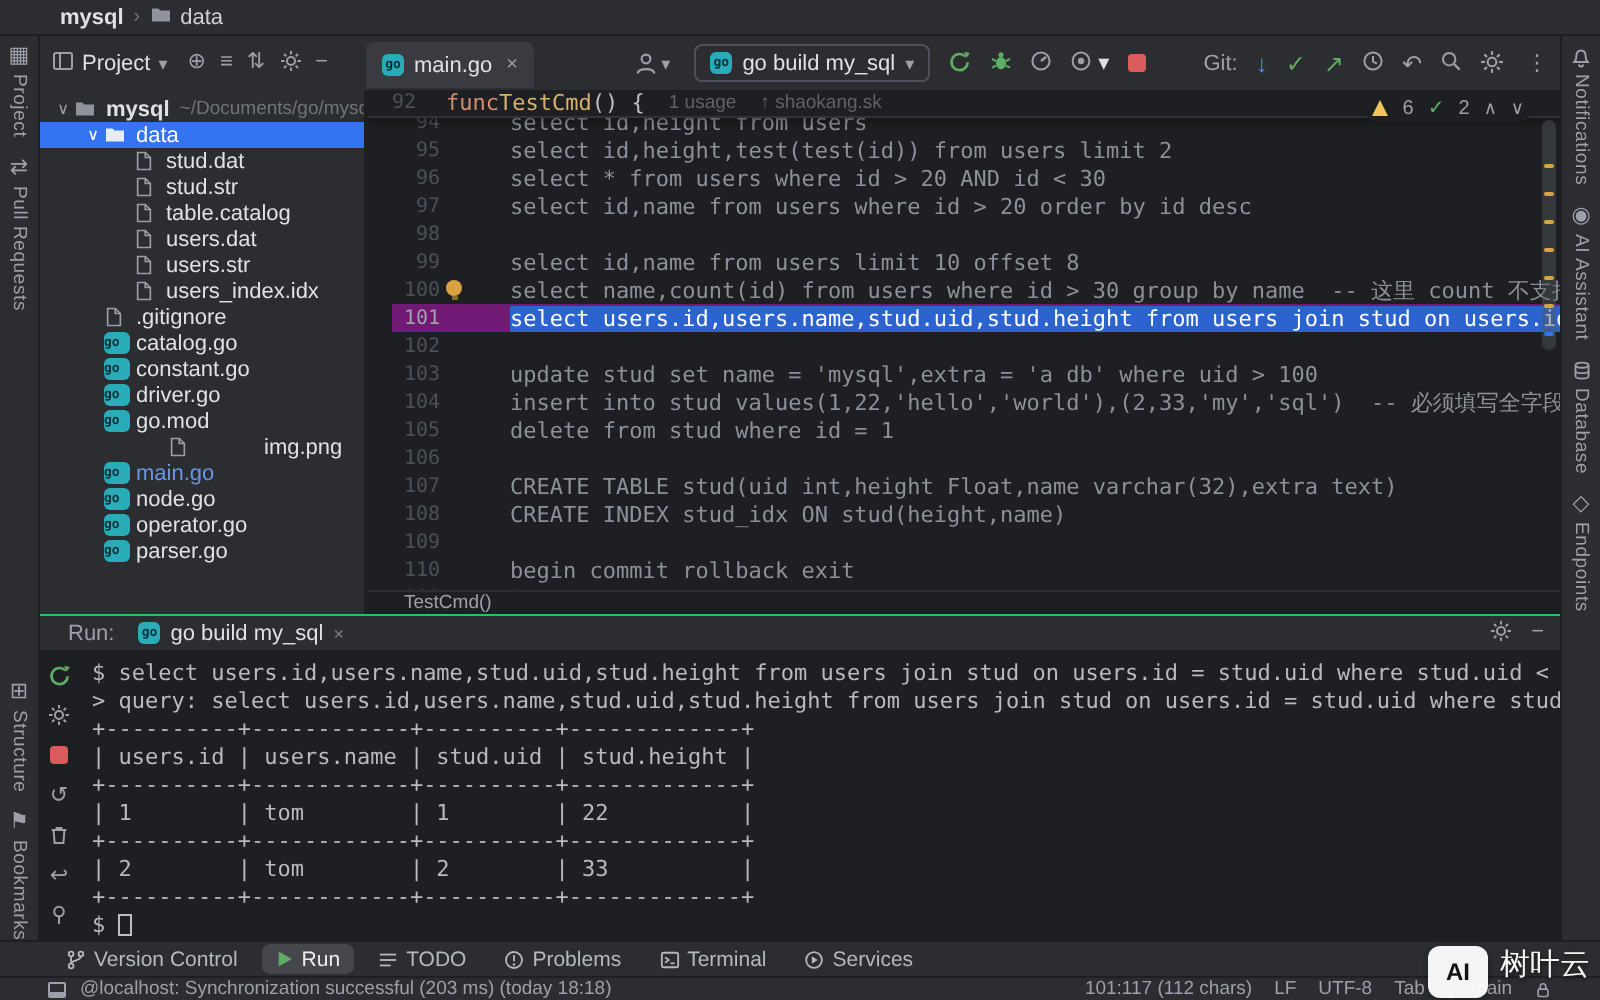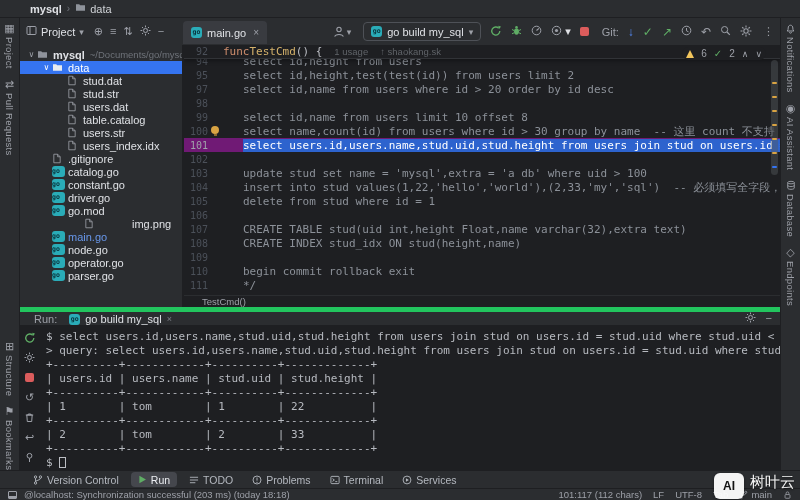--- a/index.html
+++ b/index.html
@@ -36,21 +36,21 @@
   .ed-tab .tab-close{color:#9da0a8;font-size:10px;margin-left:2px}
   .go-badge{display:inline-block;width:11px;height:11px;border-radius:3px;background:#2aacb8;color:#07313a;
     font:bold 6.5px/11px "DejaVu Sans Mono",monospace;text-align:center;flex:none}
   .toolbar-right{margin-left:auto;display:flex;align-items:center;gap:9px;padding-right:6px}
   .run-combo{display:flex;align-items:center;gap:5px;height:19px;border:1px solid #4e5157;border-radius:4px;padding:0 7px;cursor:pointer}
   .run-combo .caret,.profile .caret{color:#9da0a8;font-size:9px}
   .profile{display:flex;align-items:center;gap:2px;cursor:pointer;margin-right:3px}
   .glyph-btn{cursor:pointer;font-size:12px;line-height:1;color:#9da0a8}
   .g-green{color:#5fad65}.g-blue{color:#548af7}
   .stop-sq{width:9px;height:9px;background:#db5c5c;border-radius:2px;cursor:pointer}
-  .git-label{color:#9da0a8;margin-left:4px}
+  .git-label{color:#9da0a8;margin-left:20px}
   .kebab{color:#9da0a8;font-size:11px;margin-left:2px;cursor:pointer}
 
   
   .project-panel{position:absolute;left:20px;top:45px;width:163px;height:262px;background:#2b2d30;
     border-right:1px solid #1e1f22;overflow:hidden;z-index:3;padding-top:3px}
   .tree-row{display:flex;align-items:center;height:13px;font-size:11px;white-space:nowrap;cursor:pointer;color:#dfe1e5}
   .tree-row .chevron{width:11px;font-size:8px;color:#9da0a8;text-align:center;flex:none}
   .tree-row .t-icon{width:13px;flex:none;display:flex;align-items:center}
   .tree-row .t-label{margin-left:3px}
   .tree-row .t-label.bold{font-weight:bold}
@@ -66,61 +66,61 @@
   .sticky-line{position:absolute;left:0;right:0;top:0;height:14px;background:#1e1f22;z-index:3;
     display:flex;align-items:center;border-bottom:1px solid #313337;box-shadow:0 2px 4px rgba(0,0,0,.35)}
   .lnum{width:24px;text-align:right;color:#4b5059;font-family:"DejaVu Sans Mono",monospace;font-size:10px;flex:none;cursor:pointer}
   .lnum.active{color:#a1a3ab}
   .gutter-icon{width:15px;flex:none;position:relative}
   .bulb{cursor:pointer}
   .bulb::before{content:"";position:absolute;left:3px;top:-5px;width:8px;height:8px;border-radius:50%;background:#d9a343}
   .bulb::after{content:"";position:absolute;left:5.5px;top:3px;width:3px;height:2px;background:#8a6a2c}
   .kw{color:#cf8e6d}.fn{color:#d5b26b}.pl{color:#bcbec4}
   .hint{color:#5f6368;font-size:9.5px;margin-left:12px;font-family:"Liberation Sans",sans-serif}
-  #code-lines{position:absolute;left:0;right:0;top:9px;z-index:1}
+  #code-lines{position:absolute;left:12px;right:0;top:9px;z-index:1}
   .code-row{display:flex;height:14px;align-items:center}
   .code-row.caret-row{background:#701a75}
   .code-text{white-space:pre;color:#8c9199;padding-left:20px;font-family:"DejaVu Sans Mono",monospace;font-size:11px;cursor:text}
   .code-text.sel{padding-left:0;margin-left:20px;flex:1;background:#2d63ce;color:#fff}
   .inspections{position:absolute;top:2px;right:14px;display:flex;align-items:center;gap:7px;z-index:4;
     font-size:10px;color:#9da0a8;background:#1e1f22;padding:1px 4px;border-radius:8px}
   .warn-tri{width:0;height:0;border-left:4.5px solid transparent;border-right:4.5px solid transparent;border-bottom:8px solid #f2c55c}
   .insp-ok{color:#5fad65;font-size:10px}
   .insp-nav{color:#9da0a8;font-size:9px;cursor:pointer}
   .ed-scrollbar{position:absolute;right:2px;top:15px;bottom:2px;width:7px;z-index:5}
   .ed-thumb{position:absolute;left:0;right:0;top:0;height:115px;background:#55585e;opacity:.45;border-radius:4px}
   .mark{position:absolute;left:1px;width:5px;height:2px;background:#d9a343;border-radius:1px}
   .mark.blue{background:#3574f0}
   .editor-breadcrumb{position:absolute;left:184px;right:20px;top:295px;height:12px;background:#1e1f22;
     border-top:1px solid #2b2d30;display:flex;align-items:center;padding-left:18px;font-size:9.5px;color:#9da0a8;z-index:3}
 
   
   .run-panel{position:absolute;left:20px;right:20px;top:307px;height:163px;z-index:3;background:#1e1f22}
-  .run-header{height:19px;background:#2b2d30;border-top:5px solid #22c55e;border-bottom:1px solid #1e1f22;
-    display:flex;align-items:flex-end;font-size:11px;padding:0 8px 0 14px}
+  .run-header{height:19px;background:#2b2d30;border-top:1px solid #22c55e;border-bottom:1px solid #1e1f22;
+    display:flex;align-items:center;font-size:11px;padding:0 8px 0 14px}
   .run-label{color:#9da0a8;margin-right:12px}
   .run-tab{display:flex;align-items:center;gap:5px;color:#dfe1e5;cursor:pointer}
   .run-tab .tab-close{color:#7a7e85;font-size:9px}
   .run-header-right{margin-left:auto;display:flex;align-items:center;gap:10px}
   .run-body{display:flex;height:143px}
   .run-toolbar{width:19px;flex:none;display:flex;flex-direction:column;align-items:center;gap:7px;padding-top:5px}
   .rt-btn{width:13px;height:13px;display:flex;align-items:center;justify-content:center;cursor:pointer;color:#9da0a8;font-size:11px}
   .console{flex:1;overflow:hidden;padding:4px 0 0 7px;white-space:pre;color:#b7bac0;cursor:text;
     font-family:"DejaVu Sans Mono",monospace;font-size:11px;line-height:14px}
   .console-line{height:14px}
   .cursor-block{display:inline-block;width:7px;height:11px;border:1px solid #bcbec4;vertical-align:-2px}
 
   
   .bottom-bar{position:absolute;left:0;right:0;top:470px;height:18px;background:#2b2d30;border-top:1px solid #1e1f22;
     display:flex;align-items:center;gap:5px;padding-left:26px;font-size:10.5px;color:#b4b8bf;z-index:6}
   .bb-tab{display:flex;align-items:center;gap:4px;padding:1px 7px;border-radius:4px;cursor:pointer;height:15px}
   .bb-tab.active{background:#45474d;color:#eceef2}
   .bb-tab svg{display:block}
   .status-bar{position:absolute;left:0;right:0;top:488px;height:12px;background:#2b2d30;border-top:1px solid #1e1f22;
-    display:flex;align-items:center;font-size:9.5px;color:#9da0a8;padding:0 8px;gap:10px;z-index:6}
+    display:flex;align-items:center;font-size:9.5px;color:#9da0a8;padding:0 24px;gap:10px;z-index:6}
   .sb-left{display:flex;align-items:center;gap:7px}
   .sb-winicon{width:9px;height:8px;border:1px solid #9da0a8;border-radius:1px;display:inline-block;position:relative}
   .sb-winicon::after{content:"";position:absolute;left:0;bottom:0;width:100%;height:2px;background:#9da0a8}
   .sb-right{margin-left:auto;display:flex;align-items:center;gap:11px}
   .sb-item{cursor:pointer;display:flex;align-items:center;gap:3px}
 
   
   .watermark{position:absolute;right:5px;bottom:1px;display:flex;align-items:flex-start;gap:6px;z-index:20;opacity:.95}
   .wm-logo{width:30px;height:26px;background:#fff;border-radius:6px;display:flex;align-items:center;justify-content:center;
     font-weight:bold;font-size:12px;color:#111;box-shadow:0 1px 3px rgba(0,0,0,.4)}
@@ -340,31 +340,31 @@
           <span class="t-label">stud.str</span>
         </div>
         <div class="tree-row" style="padding-left: 36px;">
           <span class="chevron"></span>
           <span class="s-icon t-icon">
             <svg viewBox="0 0 11 11" width="10" height="11">
               <path d="M2 .8h4.2L9 3.6v6.6H2z" fill="none" stroke="#9da0a8" stroke-width=".9"></path>
               <path d="M6.2.8v2.8H9" fill="none" stroke="#9da0a8" stroke-width=".9"></path>
             </svg>
           </span>
+          <span class="t-label">table.catalog</span>
+        </div>
+        <div class="tree-row" style="padding-left: 36px;">
+          <span class="chevron"></span>
+          <span class="s-icon t-icon">
+            <svg viewBox="0 0 11 11" width="10" height="11">
+              <path d="M2 .8h4.2L9 3.6v6.6H2z" fill="none" stroke="#9da0a8" stroke-width=".9"></path>
+              <path d="M6.2.8v2.8H9" fill="none" stroke="#9da0a8" stroke-width=".9"></path>
+            </svg>
+          </span>
           <span class="t-label">users.dat</span>
-        </div>
-        <div class="tree-row" style="padding-left: 36px;">
-          <span class="chevron"></span>
-          <span class="s-icon t-icon">
-            <svg viewBox="0 0 11 11" width="10" height="11">
-              <path d="M2 .8h4.2L9 3.6v6.6H2z" fill="none" stroke="#9da0a8" stroke-width=".9"></path>
-              <path d="M6.2.8v2.8H9" fill="none" stroke="#9da0a8" stroke-width=".9"></path>
-            </svg>
-          </span>
-          <span class="t-label">table.catalog</span>
         </div>
         <div class="tree-row" style="padding-left: 36px;">
           <span class="chevron"></span>
           <span class="s-icon t-icon">
             <svg viewBox="0 0 11 11" width="10" height="11">
               <path d="M2 .8h4.2L9 3.6v6.6H2z" fill="none" stroke="#9da0a8" stroke-width=".9"></path>
               <path d="M6.2.8v2.8H9" fill="none" stroke="#9da0a8" stroke-width=".9"></path>
             </svg>
           </span>
           <span class="t-label">users.str</span>
@@ -465,20 +465,25 @@
     <div id="code-lines">
         <div class="code-row">
           <span class="lnum">94</span>
           <span class="gutter-icon"></span>
           <span class="code-text">select id,height from users</span>
         </div>
         <div class="code-row">
           <span class="lnum">95</span>
           <span class="gutter-icon"></span>
           <span class="code-text">select id,height,test(test(id)) from users limit 2</span>
+        </div>
+        <div class="code-row">
+          <span class="lnum">96</span>
+          <span class="gutter-icon"></span>
+          <span class="code-text">select * from users where id &gt; 20 AND id &lt; 30</span>
         </div>
         <div class="code-row">
           <span class="lnum">97</span>
           <span class="gutter-icon"></span>
           <span class="code-text">select id,name from users where id &gt; 20 order by id desc</span>
         </div>
         <div class="code-row">
           <span class="lnum">98</span>
           <span class="gutter-icon"></span>
         </div>

